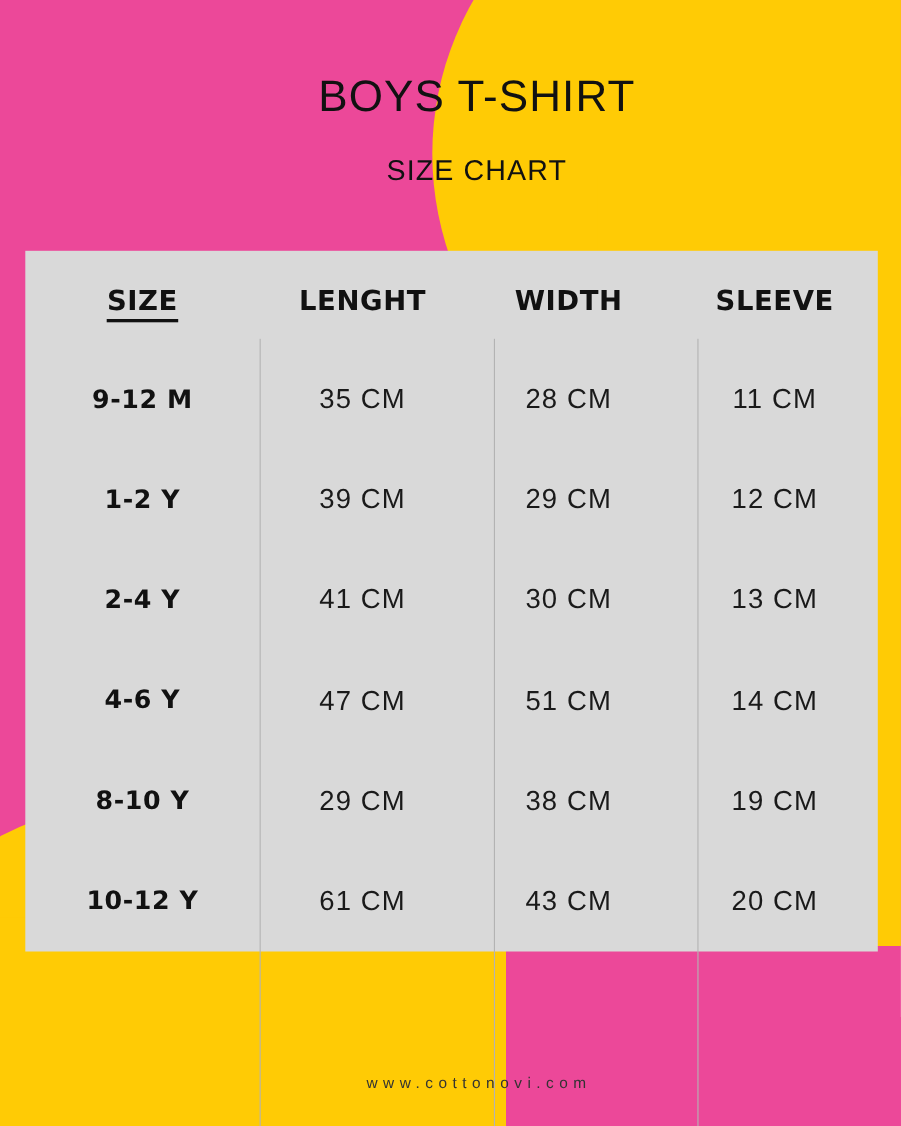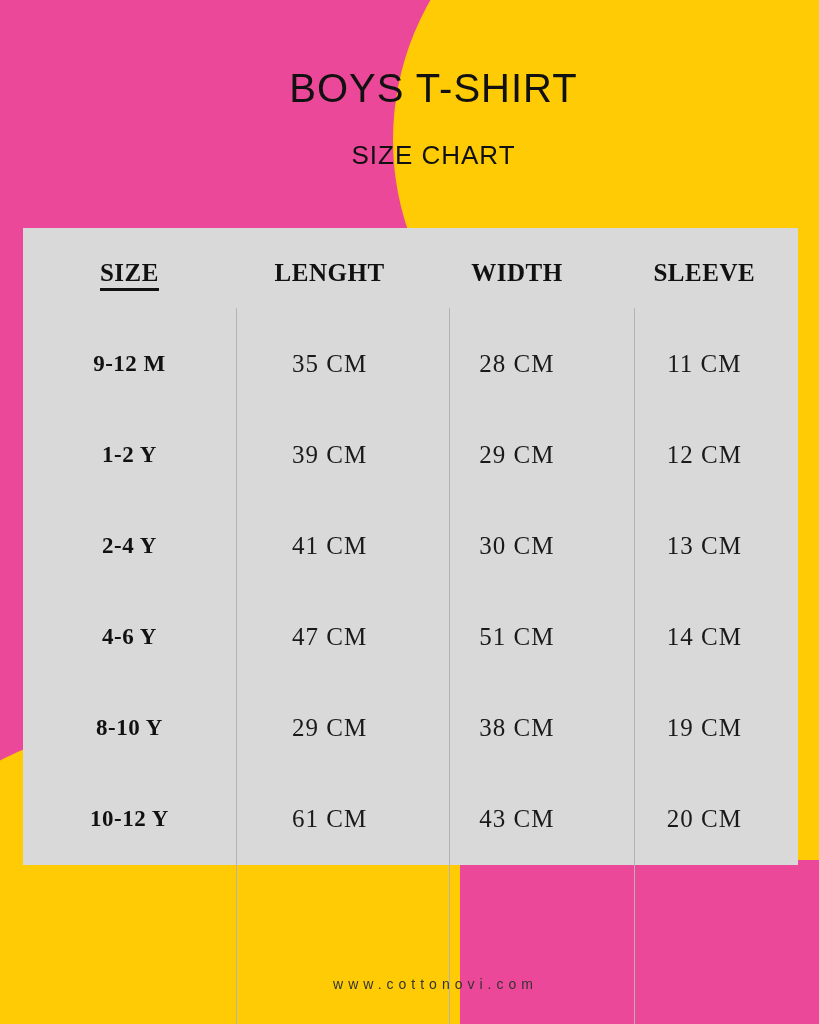--- a/index.html
+++ b/index.html
@@ -102,21 +102,20 @@
     width: 100%;
     height: 100%;
     border-collapse: collapse;
     table-layout: fixed;
   }
   table.size-table th,
   table.size-table td {
     text-align: center;
     vertical-align: middle;
     padding: 0;
-    font-family: Liberation Serif, serif;
   }
   col.c-size   { width: 27.5%; }
   col.c-col    { width: 24.2%; }
 
   th.head {
     font-size: 25px;
     font-weight: bold;
     color: #111111;
     letter-spacing: 0.5px;
     height: 90px;

